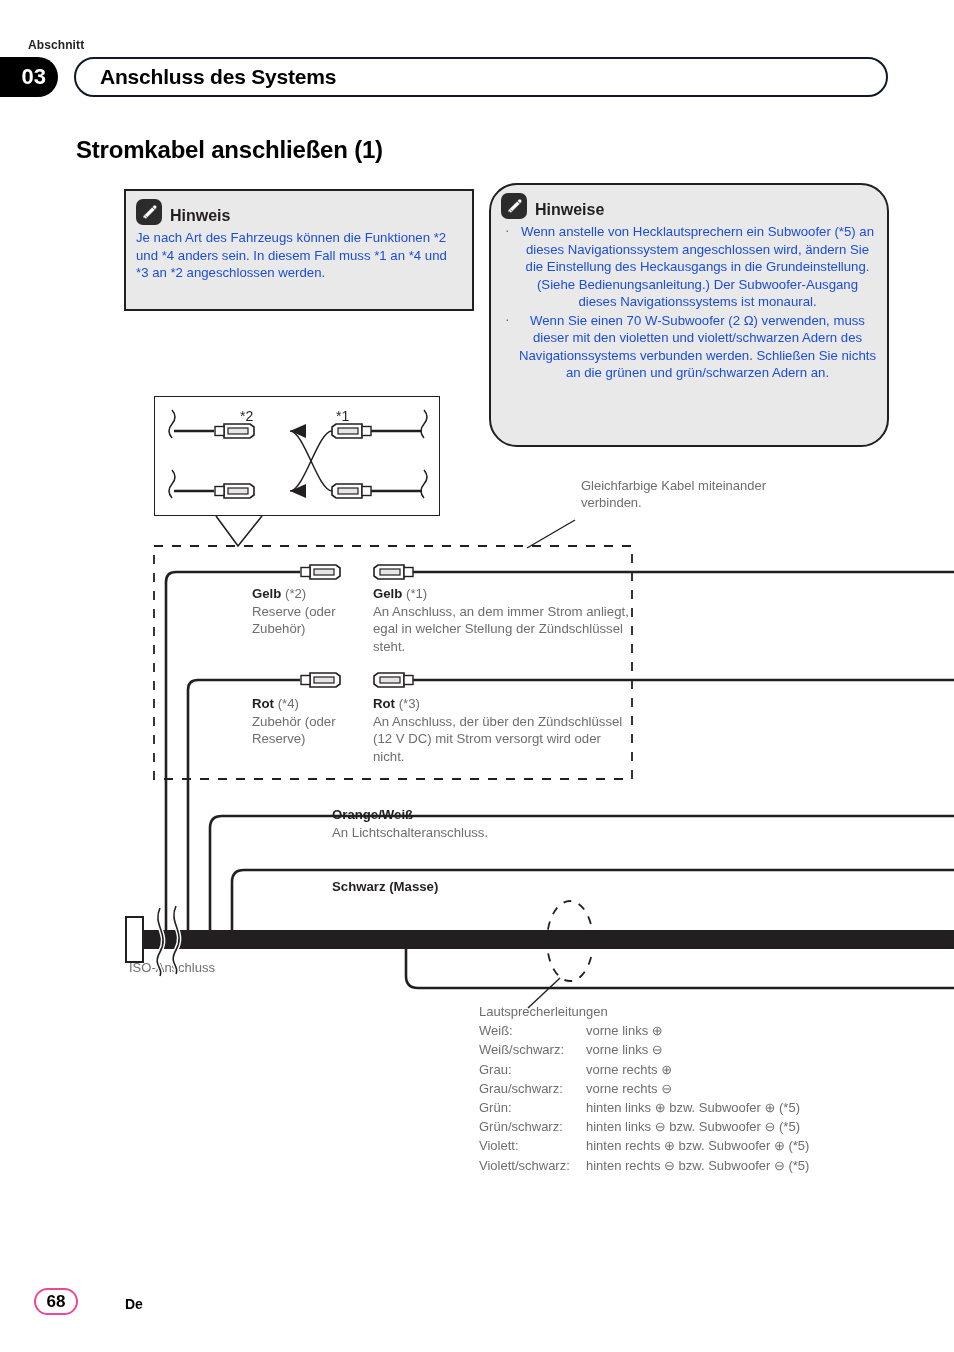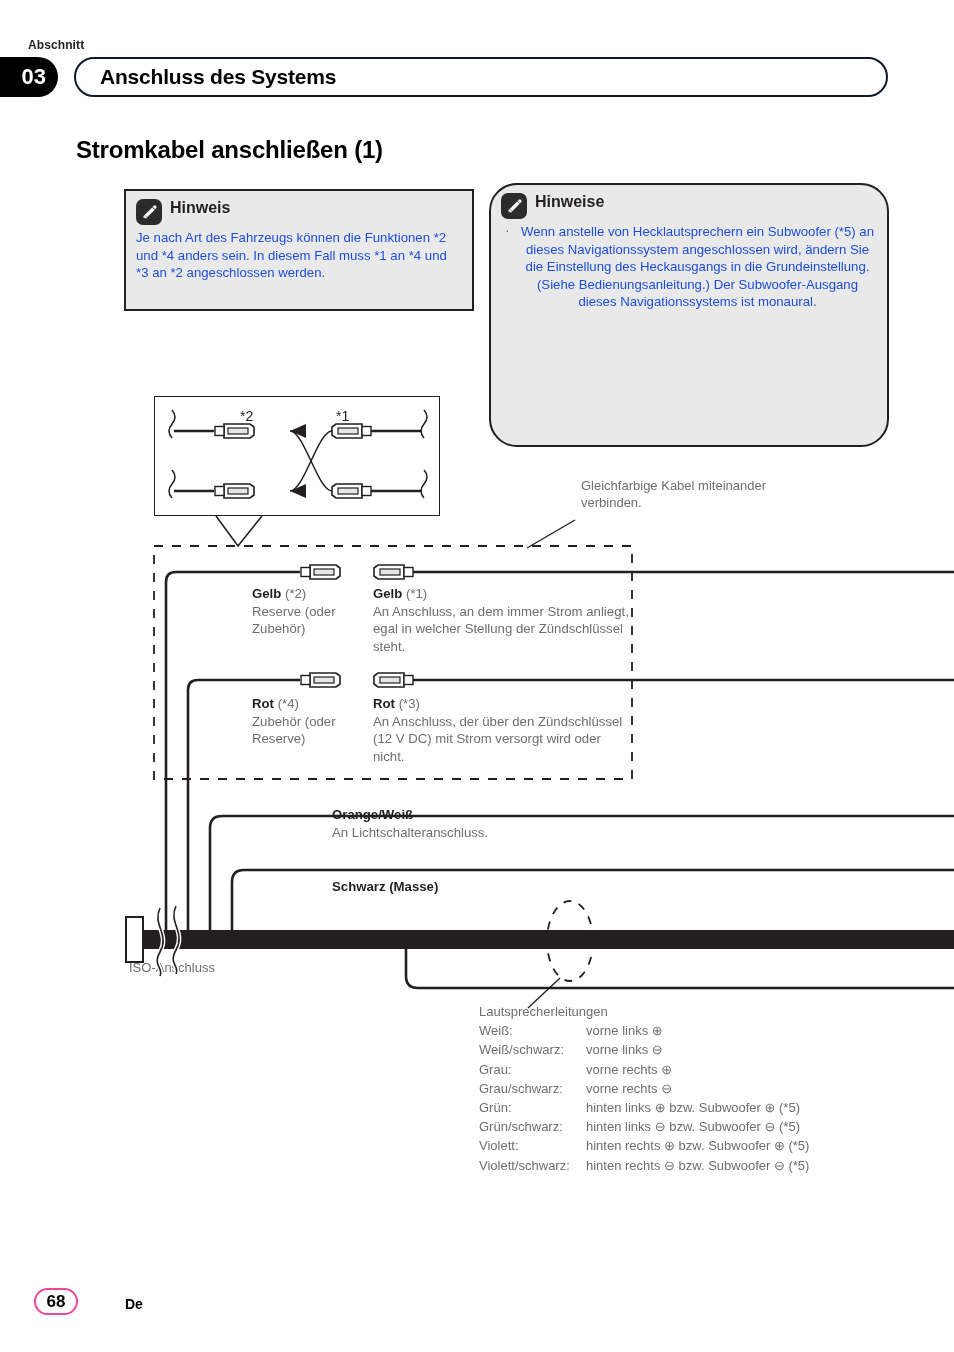--- a/index.html
+++ b/index.html
@@ -84,21 +84,21 @@
     background: #e9e9e9;
     border: 2px solid #231f20;
     box-sizing: border-box;
     padding: 8px 10px 10px 10px;
   }
   #note-box-1 { left: 124px; top: 189px; width: 350px; height: 122px; }
   #note-box-2 { left: 489px; top: 183px; width: 400px; height: 264px; border-radius: 28px; }
 
   .note-head {
     display: flex;
-    align-items: flex-start;
+    align-items: flex-end;
     gap: 8px;
     margin-bottom: 4px;
   }
   .pencil-icon {
     width: 26px;
     height: 26px;
     border-radius: 7px;
     background: #2b2b2b;
     display: inline-flex;
     align-items: center;
@@ -272,20 +272,21 @@
         <svg width="17" height="17" viewBox="0 0 24 24" aria-hidden="true">
           <path d="M4.5 19.5 L3.4 20.6 L3.0 17.2 L16.0 4.2 L19.8 8.0 L6.8 21.0 Z" fill="#ffffff" stroke="#2b2b2b" stroke-width="0.9"></path>
           <path d="M16.0 4.2 L18.3 1.9 C19.0 1.2 20.1 1.2 20.8 1.9 L21.9 3.0 C22.6 3.7 22.6 4.8 21.9 5.5 L19.8 8.0 Z" fill="#ffffff" stroke="#2b2b2b" stroke-width="0.9"></path>
           <line x1="6.0" y1="16.2" x2="9.0" y2="19.2" stroke="#2b2b2b" stroke-width="0.9"></line>
         </svg>
       </span>
       <span class="note-title">Hinweise</span>
     </div>
     <ul class="note-list note-body">
       <li>Wenn anstelle von Hecklautsprechern ein Subwoofer (*5) an dieses Navigationssystem angeschlossen wird, ändern Sie die Einstellung des Heckausgangs in die Grundeinstellung. (Siehe Bedienungsanleitung.) Der Subwoofer-Ausgang dieses Navigationssystems ist monaural.</li>
+      <li>Wenn Sie einen 70 W-Subwoofer (2 Ω) verwenden, muss dieser mit den violetten und violett/schwarzen Adern des Navigationssystems verbunden werden. Schließen Sie nichts an die grünen und grün/schwarzen Adern an.</li>
     </ul>
   </div>
 
   <div id="crossbox"></div>
   <div class="cross-label" style="left:240px; top:408px;">*2</div>
   <div class="cross-label" style="left:336px; top:408px;">*1</div>
   <div class="cross-label" style="left:240px; top:483px;">*4</div>
   <div class="cross-label" style="left:336px; top:483px;">*3</div>
 
   <div class="leader-text" style="left:581px; top:477px; width:230px;">Gleichfarbige Kabel miteinander verbinden.</div>

